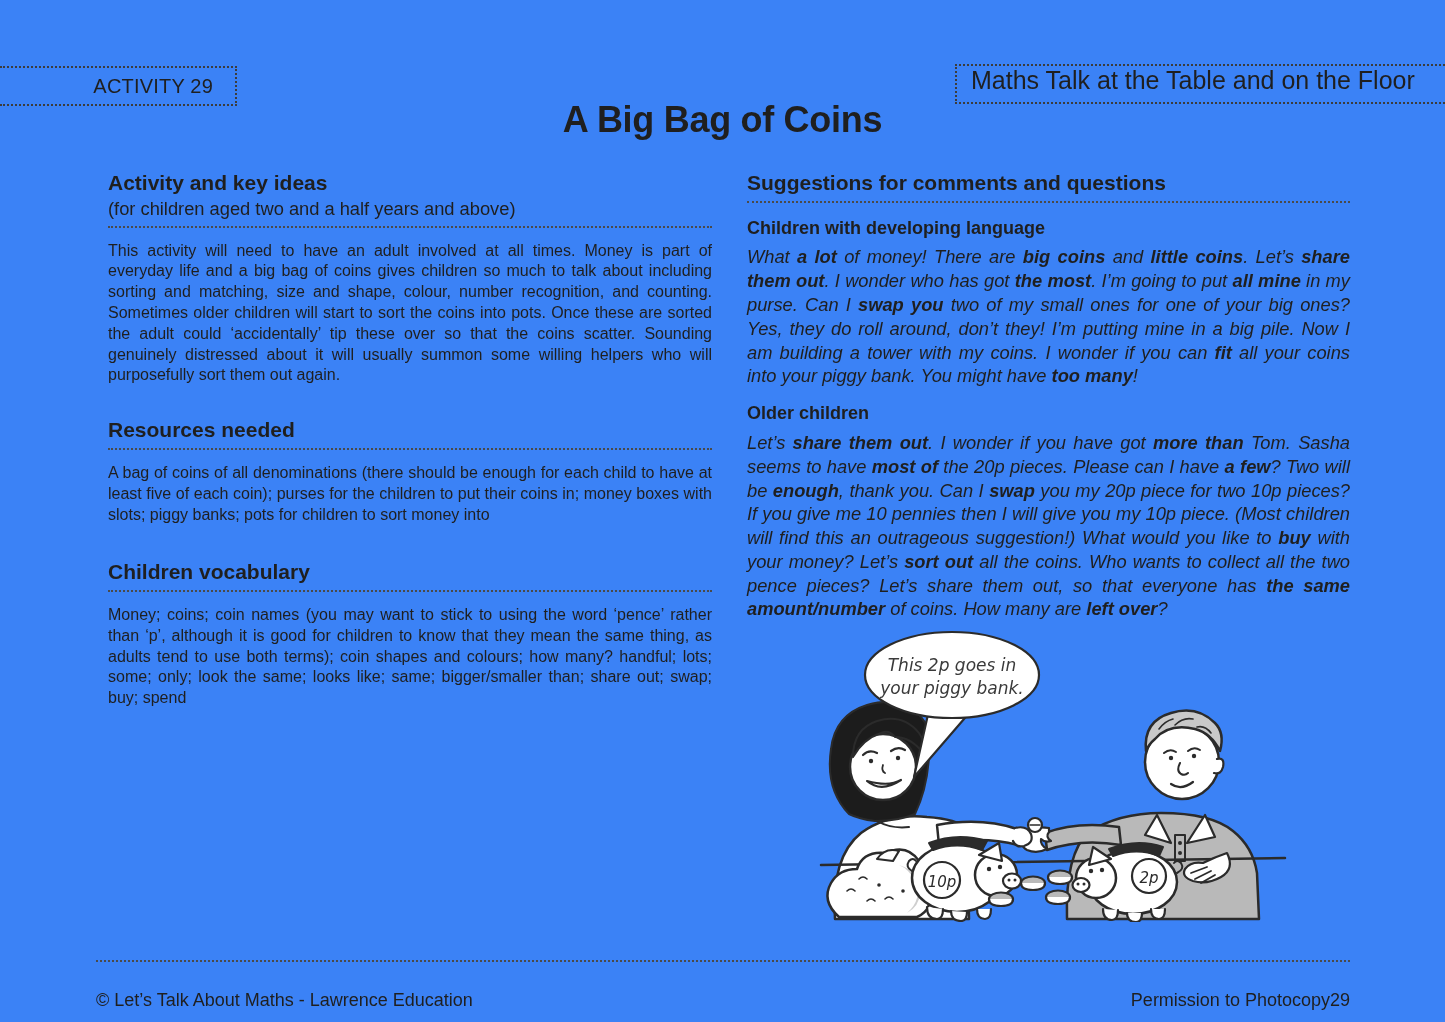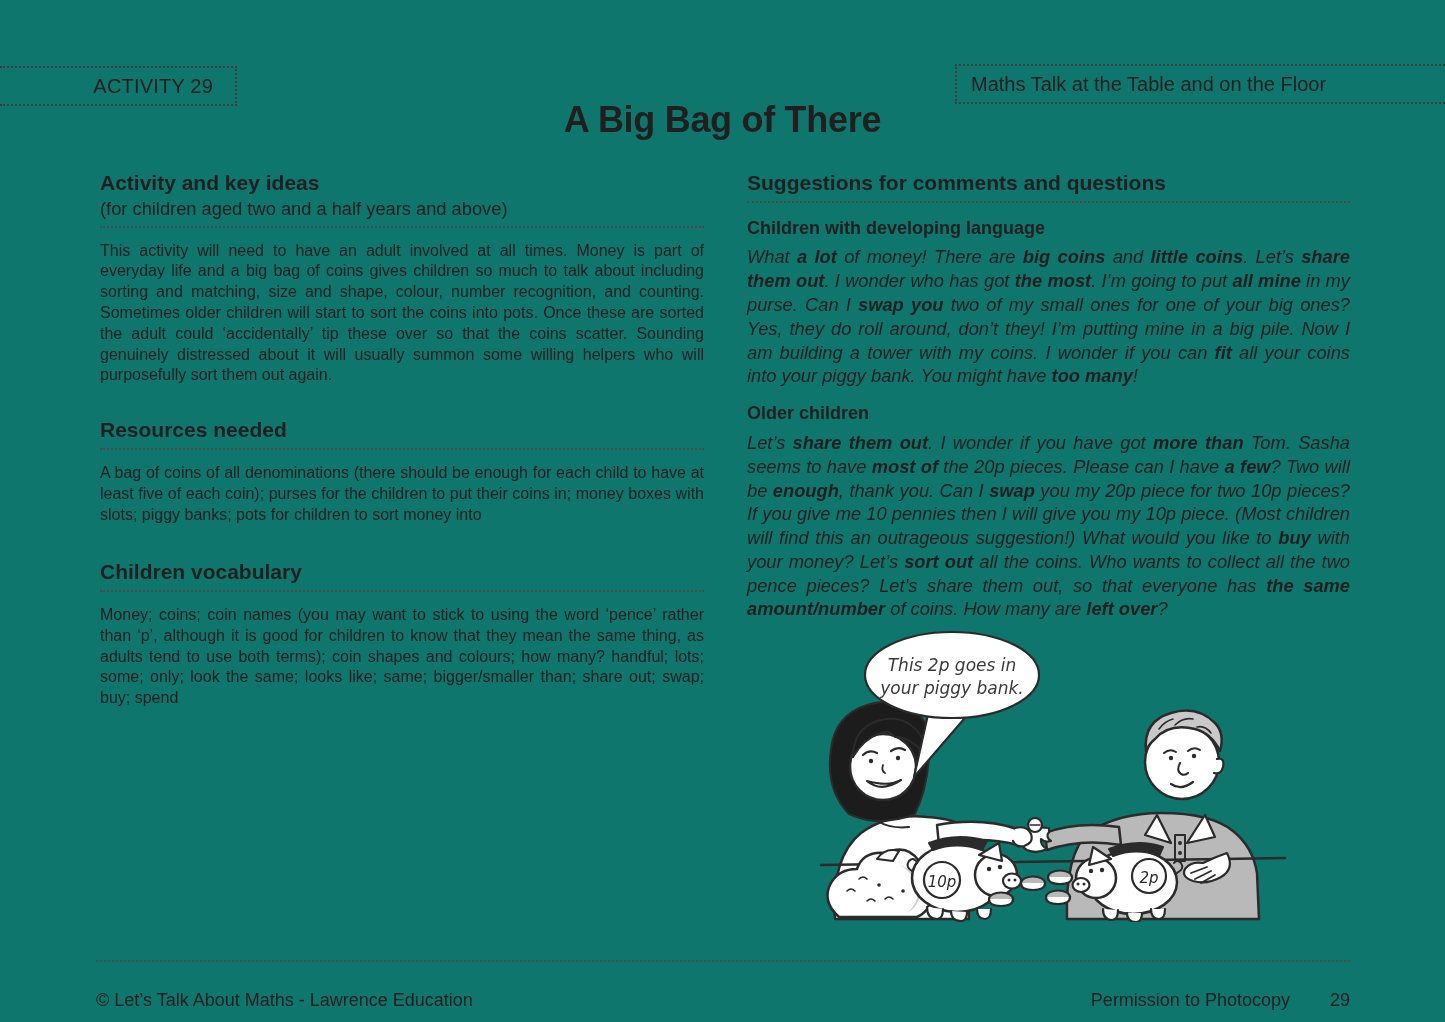--- a/index.html
+++ b/index.html
@@ -2,50 +2,50 @@
 <html><head>
 <meta charset="utf-8">
 <style>
   * { box-sizing: border-box; margin: 0; padding: 0; }
   html, body { background: #e8e8e8; }
   body { font-family: "Liberation Sans", sans-serif; color: #1f1f1f; }
   .page {
     position: relative;
     width: 1445px;
     height: 1022px;
-    background: #0f766e;
+    background: #3b82f6;
     margin: 0 auto;
     overflow: hidden;
   }
 
   
   .hdr-left {
     position: absolute; left: 0; top: 66px; width: 237px; height: 40px;
     border-top: 2px dotted #3c3c3c;
     border-bottom: 2px dotted #3c3c3c;
     border-right: 2px dotted #3c3c3c;
     display: flex; align-items: center; justify-content: flex-end;
     padding-right: 22px; font-size: 20px; letter-spacing: .2px;
   }
   .hdr-right {
     position: absolute; left: 955px; right: 0; top: 64px; height: 40px;
     border-top: 2px dotted #3c3c3c;
     border-bottom: 2px dotted #3c3c3c;
     border-left: 2px dotted #3c3c3c;
-    display: flex; align-items: center;
-    padding-left: 14px; font-size: 20px;
+    display: flex; align-items: flex-start;
+    padding-left: 14px; font-size: 25px;
   }
 
   .page-title {
     position: absolute; top: 99px; left: 0; width: 100%;
     text-align: center; font-size: 36px; font-weight: bold; letter-spacing: -.3px;
   }
 
   .col { position: absolute; top: 172px; }
-  .col-left  { left: 100px;  width: 604px; }
+  .col-left  { left: 108px;  width: 604px; }
   .col-right { left: 747px; width: 603px; }
 
   h2.sec { font-size: 21px; font-weight: bold; line-height: 1.08; }
   h3.subsec { font-size: 18px; font-weight: bold; line-height: 1.1; }
   .age-note { font-size: 18.3px; margin-top: 3px; }
   .rule { border-bottom: 2px dotted #4a4a4a; height: 0; }
   .r1 { margin-top: 6px; }
   p.body {
     font-size: 16px; line-height: 1.3; text-align: justify; margin-top: 13px;
   }
@@ -64,35 +64,35 @@
   
   .footer-rule {
     position: absolute; left: 96px; top: 960px; width: 1254px;
     border-bottom: 2px dotted #4a4a4a;
   }
   .footer-row {
     position: absolute; left: 96px; top: 990px; width: 1254px;
     display: flex; justify-content: space-between; font-size: 18px;
   }
   .footer-right { display: flex; align-items: center; }
-  .footer-right .pageno { margin-left: 40px; }
+  .footer-right .pageno { }
 </style>
 </head>
 <body>
 
 <div class="page">
 
   <div class="hdr-left">
     <span>ACTIVITY 29</span>
   </div>
   <div class="hdr-right">
     <span>Maths Talk at the Table and on the Floor</span>
   </div>
 
-  <div class="page-title">A Big Bag of There</div>
+  <div class="page-title">A Big Bag of Coins</div>
 
   <div class="col col-left">
     <h2 class="sec">Activity and key ideas</h2>
     <p class="age-note">(for children aged two and a half years and above)</p>
     <div class="rule r1"></div>
     <p class="body">This activity will need to have an adult involved at all times. Money is part of everyday life and a big bag of coins gives children so much to talk about including sorting and matching, size and shape, colour, number recognition, and counting. Sometimes older children will start to sort the coins into pots. Once these are sorted the adult could ‘accidentally’ tip these over so that the coins scatter. Sounding genuinely distressed about it will usually summon some willing helpers who will purposefully sort them out again.</p>
 
     <h2 class="sec mt-sec">Resources needed</h2>
     <div class="rule r1"></div>
     <p class="body">A bag of coins of all denominations (there should be enough for each child to have at least five of each coin); purses for the children to put their coins in; money boxes with slots; piggy banks; pots for children to sort money into</p>

